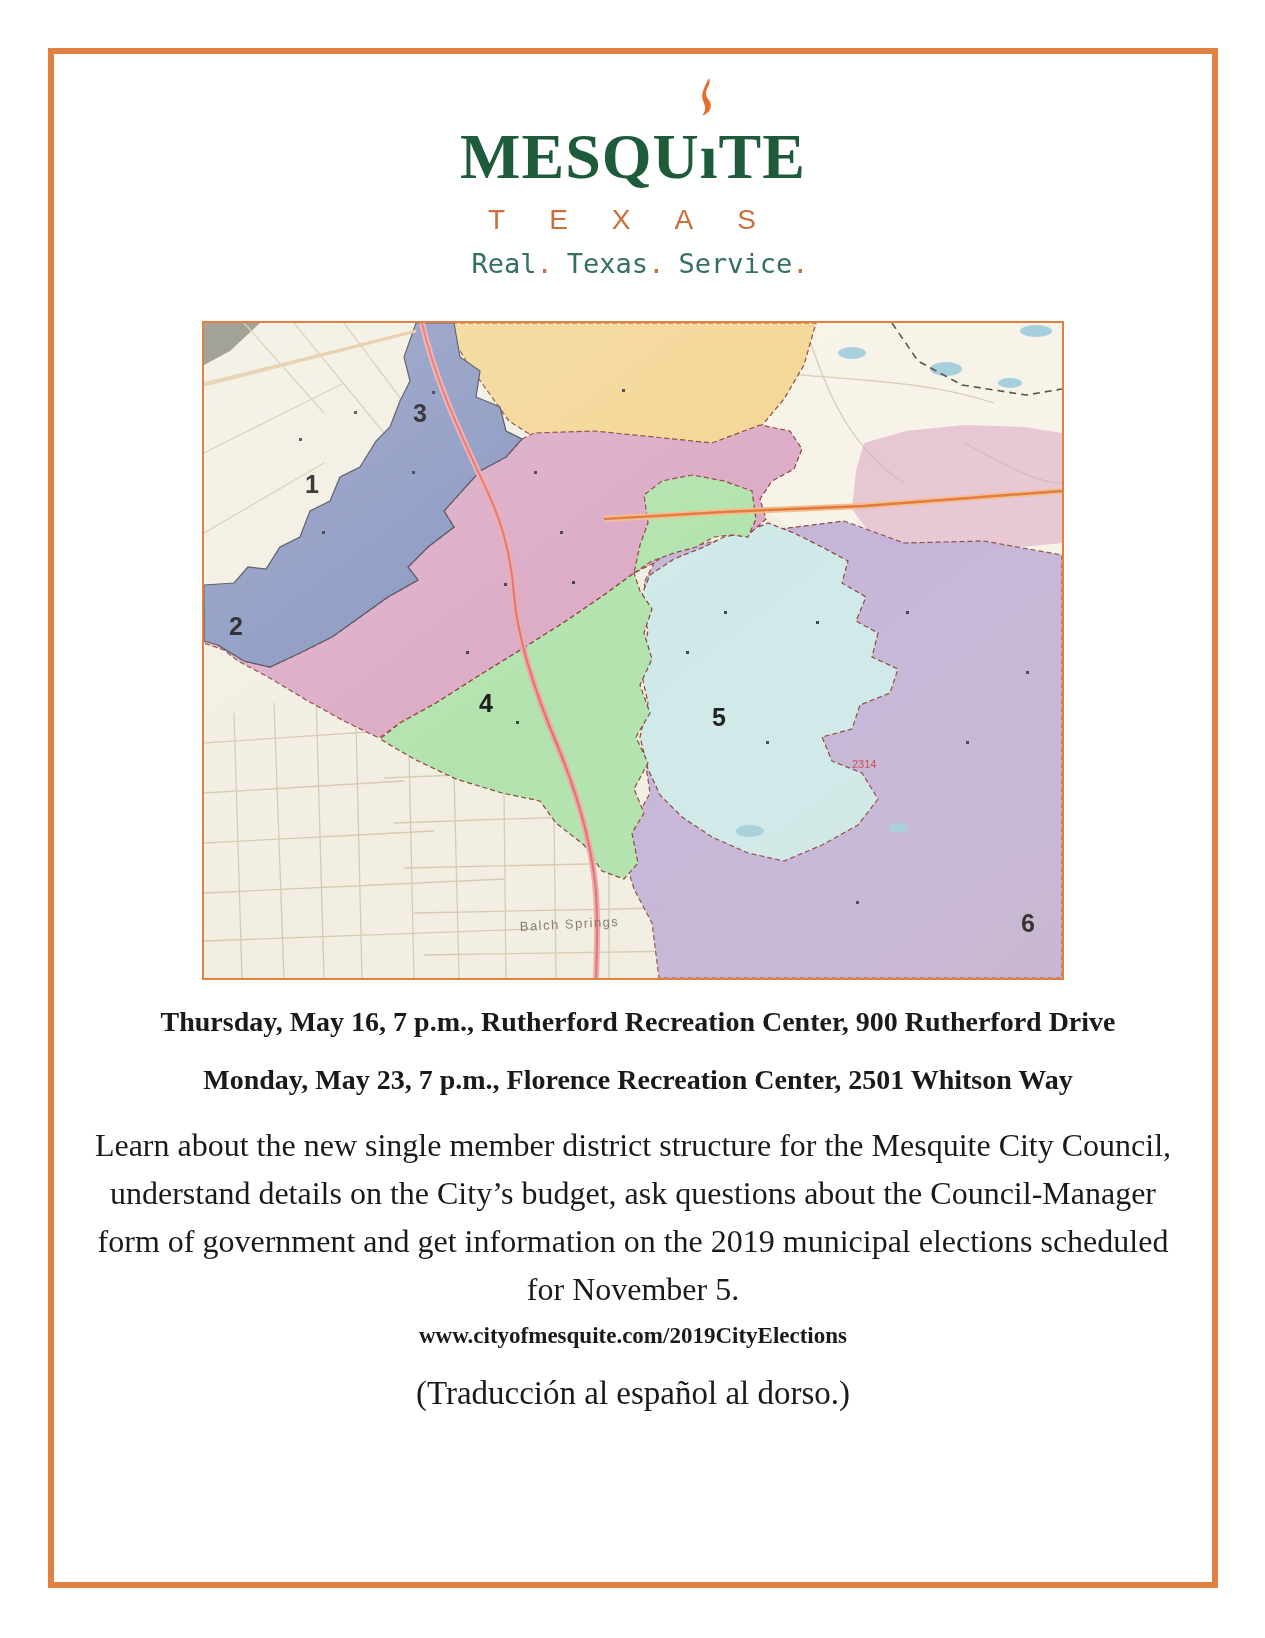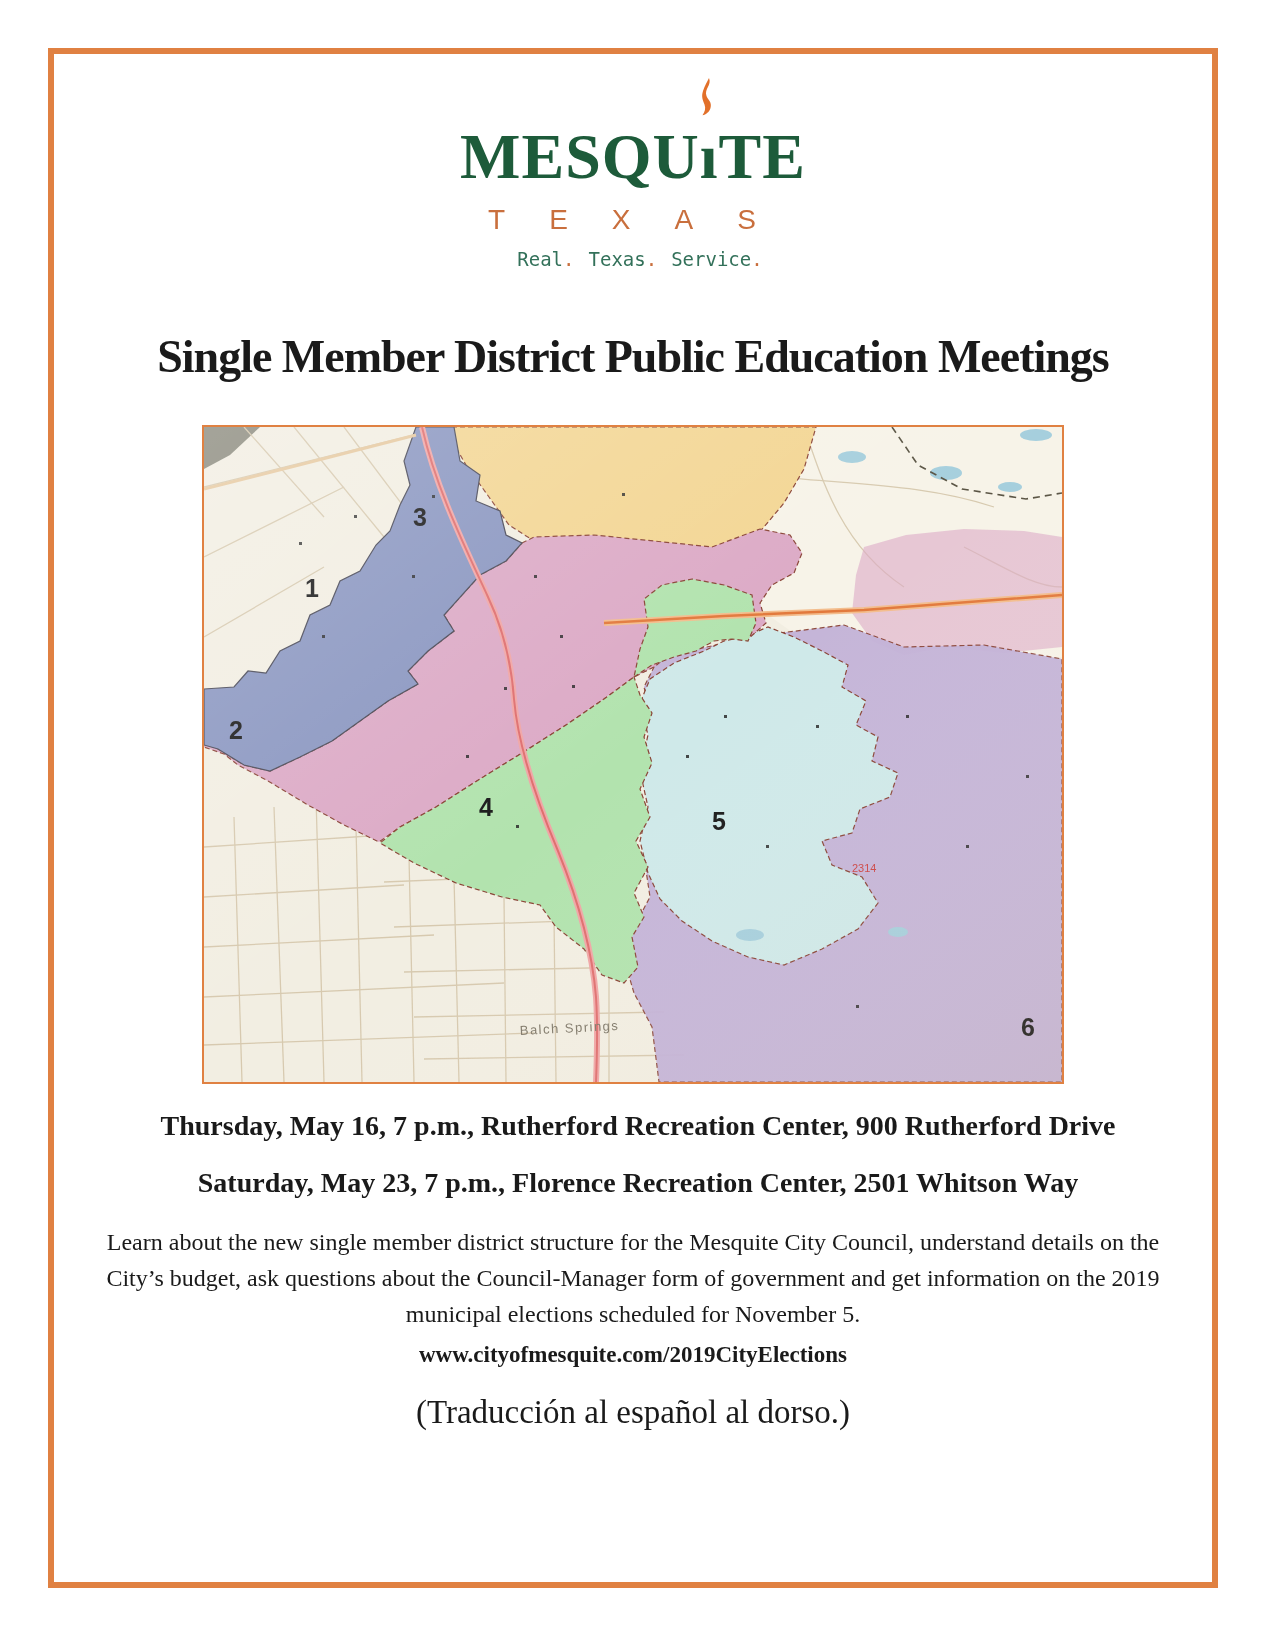--- a/index.html
+++ b/index.html
@@ -34,21 +34,21 @@
   }
   .logo-state{
     margin-top:12px;
     font-family:"Liberation Sans", sans-serif;
     font-size:28px;color:var(--logo-orange);
     letter-spacing:44px;text-indent:22px;font-weight:400;
   }
   .logo-tagline{
     margin-top:12px;
     font-family:"DejaVu Sans Mono", monospace;
-    font-size:19px;color:var(--tagline-green);padding-left:28px;
+    font-size:27px;color:var(--tagline-green);padding-left:28px;
   }
   .logo-tagline .dot{color:var(--logo-orange);margin-right:14px;}
   
   .page-title{
     margin:62px auto 0 auto;
     font-size:46px;font-weight:700;letter-spacing:-1px;
     line-height:1.1;
   }
   
   .map-wrap{
@@ -56,21 +56,21 @@
     border:2px solid var(--border-orange);
     font-size:0;line-height:0;
   }
   
   .meetings{margin-top:26px;}
   .meeting-line{
     margin:0 0 25px 0;font-size:28px;font-weight:700;line-height:1.15;padding-left:10px;
   }
   .desc{
     margin:24px auto 0 auto;max-width:1100px;
-    font-size:24px;line-height:1.5;
+    font-size:32px;line-height:1.5;
   }
   .url{margin:10px auto 0 auto;font-size:23px;font-weight:700;}
   .translation{margin:26px auto 0 auto;font-size:33px;}
   svg text{font-family:"Liberation Sans", sans-serif;}
   .dist-num{font-weight:700;font-size:25px;fill:#1b1b1b;}
 </style>
 </head>
 <body>
 
 <div class="frame">
@@ -80,21 +80,20 @@
       <span>MESQU</span><span class="wm-i"><svg class="flame" viewBox="0 0 24 44">
           <path d="M12 0 C15 7 7 11 9.5 18 C11 22 15.2 24 13.5 30 C12.4 34 9 36.6 5.5 37.2 C8 33.6 8.9 30 7.5 26.4 C6 22.4 4 19 6 13 C7.8 7.8 10 4 12 0 Z" fill="var(--flame-orange)"></path>
         </svg><span>ı</span></span><span>TE</span>
     </div>
     <div class="logo-state">TEXAS</div>
     <div class="logo-tagline">
       <span>Real</span><span class="dot">.</span><span>Texas</span><span class="dot">.</span><span>Service</span><span class="dot">.</span>
     </div>
   </div>
 
-  <h1 class="page-title">Single Member District Public Education Meetings</h1>
 
   <div class="map-wrap">
     <svg viewBox="0 0 858 655" width="858" height="655">
       <rect x="0" y="0" width="858" height="655" fill="#f2eee2"></rect>
       <polygon points="430,0 858,0 858,230 630,235 560,185 515,130 468,116" fill="#f7f3e8"></polygon>
       <polygon points="0,0 56,0 26,28 0,42" fill="#8b8a7d"></polygon>
 
       <g stroke="#d6c8ad" stroke-width="1.3" fill="none" opacity="0.95">
         <path d="M30,390 L38,655"></path>
           <path d="M70,380 L80,655"></path>
@@ -192,20 +191,20 @@
           <stop offset="0.5" stop-color="#ffffff" stop-opacity="0"></stop>
           <stop offset="1" stop-color="#d8c4a4" stop-opacity="0.16"></stop>
         </linearGradient>
       </defs>
       <rect x="0" y="0" width="858" height="655" fill="url(#photoTint)"></rect>
     </svg>
   </div>
 
   <div class="meetings">
     <p class="meeting-line">Thursday, May 16, 7 p.m., Rutherford Recreation Center, 900 Rutherford Drive</p>
-    <p class="meeting-line">Saturday, May 23, 7 p.m., Florence Recreation Center, 2501 Whitson Way</p>
+    <p class="meeting-line">Monday, May 23, 7 p.m., Florence Recreation Center, 2501 Whitson Way</p>
   </div>
 
   <p class="desc">Learn about the new single member district structure for the Mesquite City Council, understand details on the City’s budget, ask questions about the Council-Manager form of government and get information on the 2019 municipal elections scheduled for November 5.</p>
   <p class="url">www.cityofmesquite.com/2019CityElections</p>
   <p class="translation">(Traducción al español al dorso.)</p>
 
 </div>
 
 </body></html>

